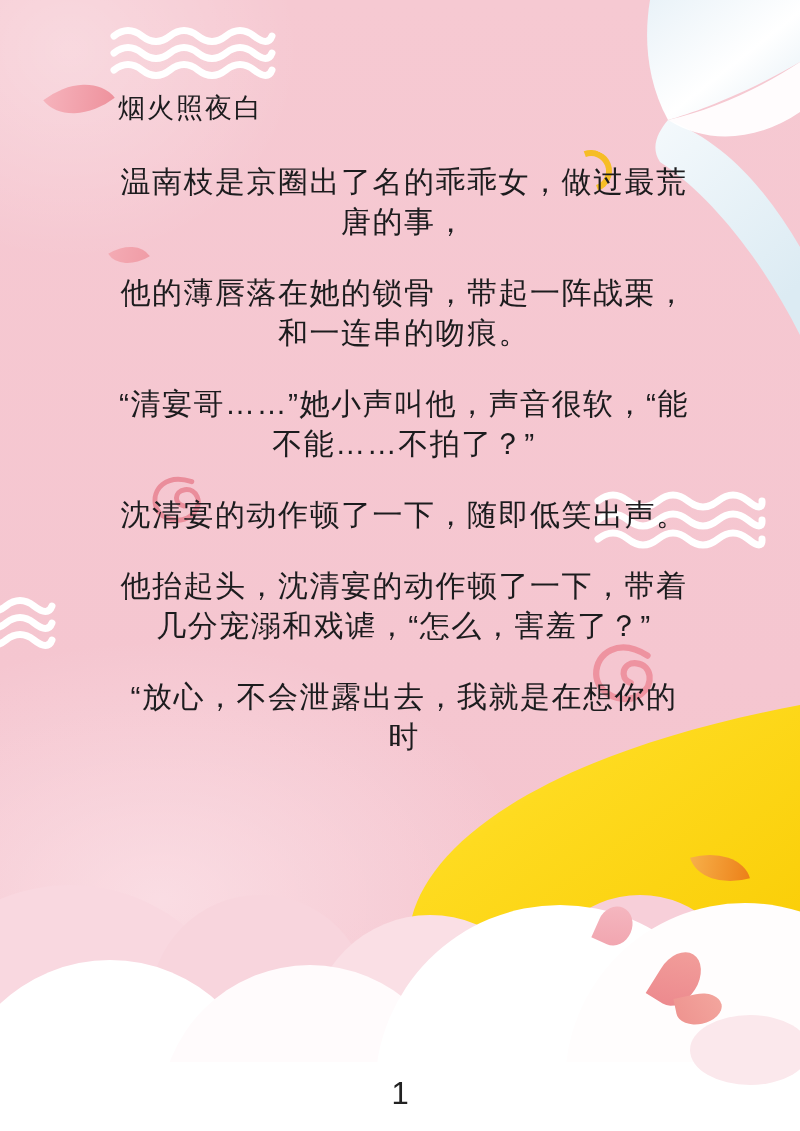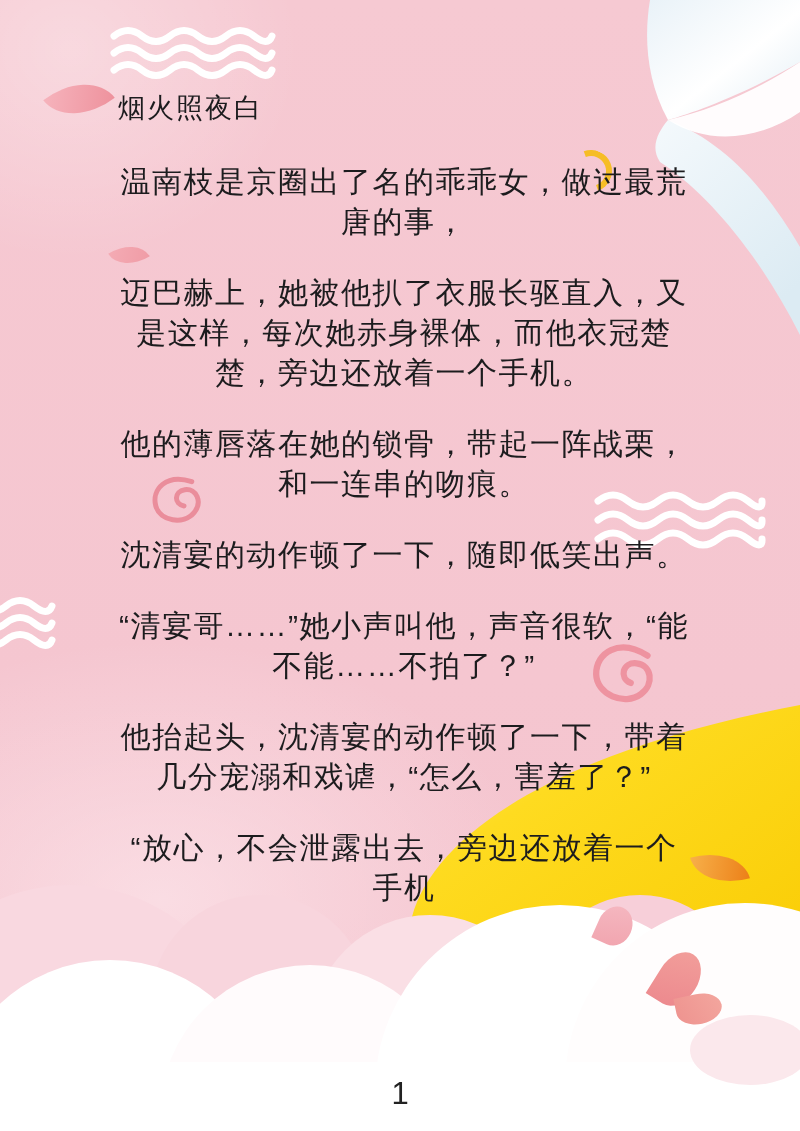--- a/index.html
+++ b/index.html
@@ -119,23 +119,22 @@
   <div class="abs drop" style="left:598px;top:906px;width:34px;height:40px;z-index:11;transform:rotate(24deg);
        background:linear-gradient(160deg,#f5b8c1,#f1a4ae);"></div>
   <div class="abs drop" style="left:658px;top:950px;width:40px;height:58px;z-index:11;transform:rotate(32deg);
        background:linear-gradient(160deg,#f29f9b,#ec888d);"></div>
   <div class="abs drop" style="left:684px;top:986px;width:30px;height:46px;z-index:11;transform:rotate(78deg);
        background:linear-gradient(160deg,#f3a69e,#ee938f);"></div>
 
   <div class="abs content">
     <h1 class="title">烟火照夜白</h1>
     <p class="para">温南枝是京圈出了名的乖乖女，做过最荒唐的事，</p>
-    <p class="para">迈巴赫上，她被他扒了衣服长驱直入，又是这样，每次她赤身裸体，而他衣冠楚楚，旁边还放着一个手机。</p>
     <p class="para">他的薄唇落在她的锁骨，带起一阵战栗，和一连串的吻痕。</p>
+    <p class="para">“清宴哥……”她小声叫他，声音很软，“能不能……不拍了？”</p>
     <p class="para">沈清宴的动作顿了一下，随即低笑出声。</p>
-    <p class="para">“清宴哥……”她小声叫他，声音很软，“能不能……不拍了？”</p>
     <p class="para">他抬起头，沈清宴的动作顿了一下，带着几分宠溺和戏谑，“怎么，害羞了？”</p>
-    <p class="para">“放心，不会泄露出去，旁边还放着一个手机</p>
+    <p class="para">“放心，不会泄露出去，我就是在想你的时</p>
   </div>
 
   <div class="abs page-number">1</div>
 
 </div>
 
 </body></html>

